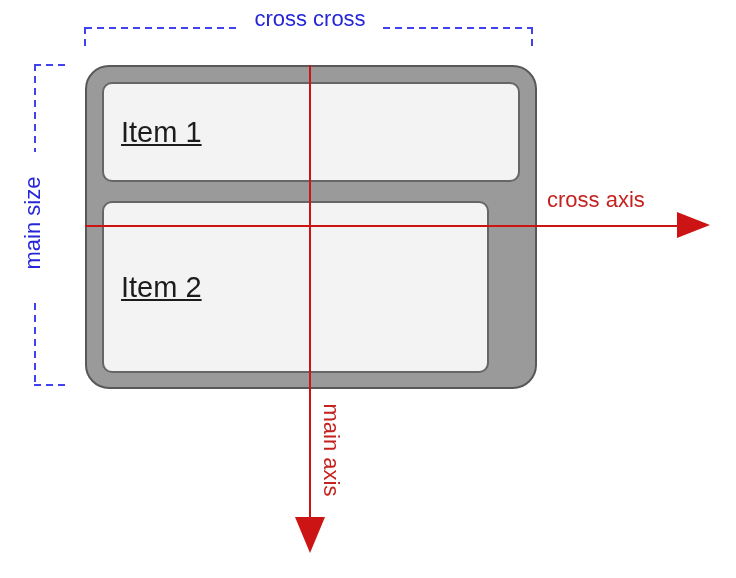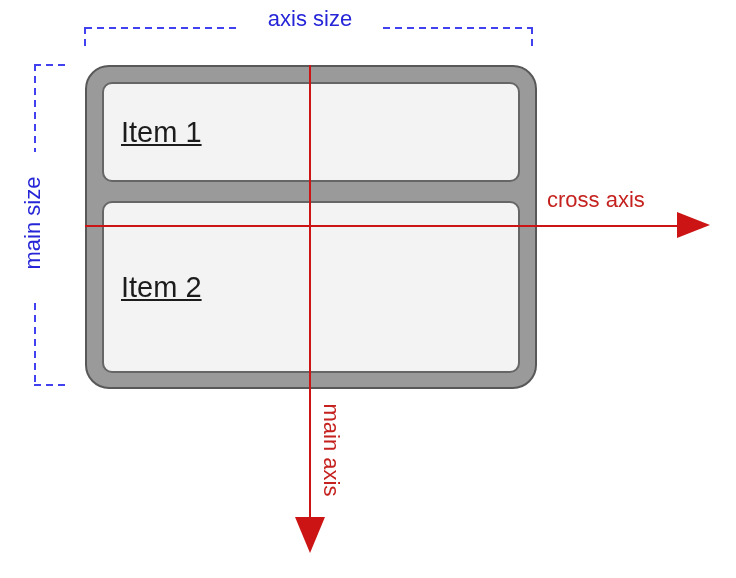--- a/index.html
+++ b/index.html
@@ -38,21 +38,21 @@
     border:2px solid var(--item-border);
     border-radius:10px;
     box-sizing:border-box;
     display:flex;align-items:center;
     padding-left:17px;
     font-size:29px;color:var(--text-dark);
     z-index:2;
     text-decoration:underline;
   }
   .item-1{left:102px;top:82px;width:418px;height:100px;}
-  .item-2{left:102px;top:201px;width:418px;height:172px;}
+  .item-2{left:102px;top:201px;width:387px;height:172px;}
 
   
   .dash-h{height:2px;background:repeating-linear-gradient(to right,var(--blue-dash) 0 7px,transparent 7px 12px);z-index:3;}
   .dash-v{width:2px;background:repeating-linear-gradient(to bottom,var(--blue-dash) 0 7px,transparent 7px 12px);z-index:3;}
   .cs-h-left {left:85px; top:27px; width:152px;}
   .cs-h-right{left:383px;top:27px; width:150px;}
   .cs-v-left {left:84px; top:27px; height:24px;}
   .cs-v-right{left:531px;top:27px; height:24px;}
   .ms-v-top   {left:34px;top:64px; height:88px;}
   .ms-v-bottom{left:34px;top:303px;height:83px;}
@@ -95,21 +95,21 @@
 </style>
 </head>
 <body>
 
 <div id="canvas">
 
   <div class="abs dash-h cs-h-left"></div>
   <div class="abs dash-h cs-h-right"></div>
   <div class="abs dash-v cs-v-left"></div>
   <div class="abs dash-v cs-v-right"></div>
-  <div class="abs lbl lbl-blue cross-size-label">axis size</div>
+  <div class="abs lbl lbl-blue cross-size-label">cross cross</div>
 
   <div class="abs dash-v ms-v-top"></div>
   <div class="abs dash-v ms-v-bottom"></div>
   <div class="abs dash-h ms-h-top"></div>
   <div class="abs dash-h ms-h-bottom"></div>
   <div class="abs lbl lbl-blue main-size-label">main size</div>
 
   <div class="abs flex-container"></div>
   <div class="abs flex-item item-1">
     <span>Item 1</span>

